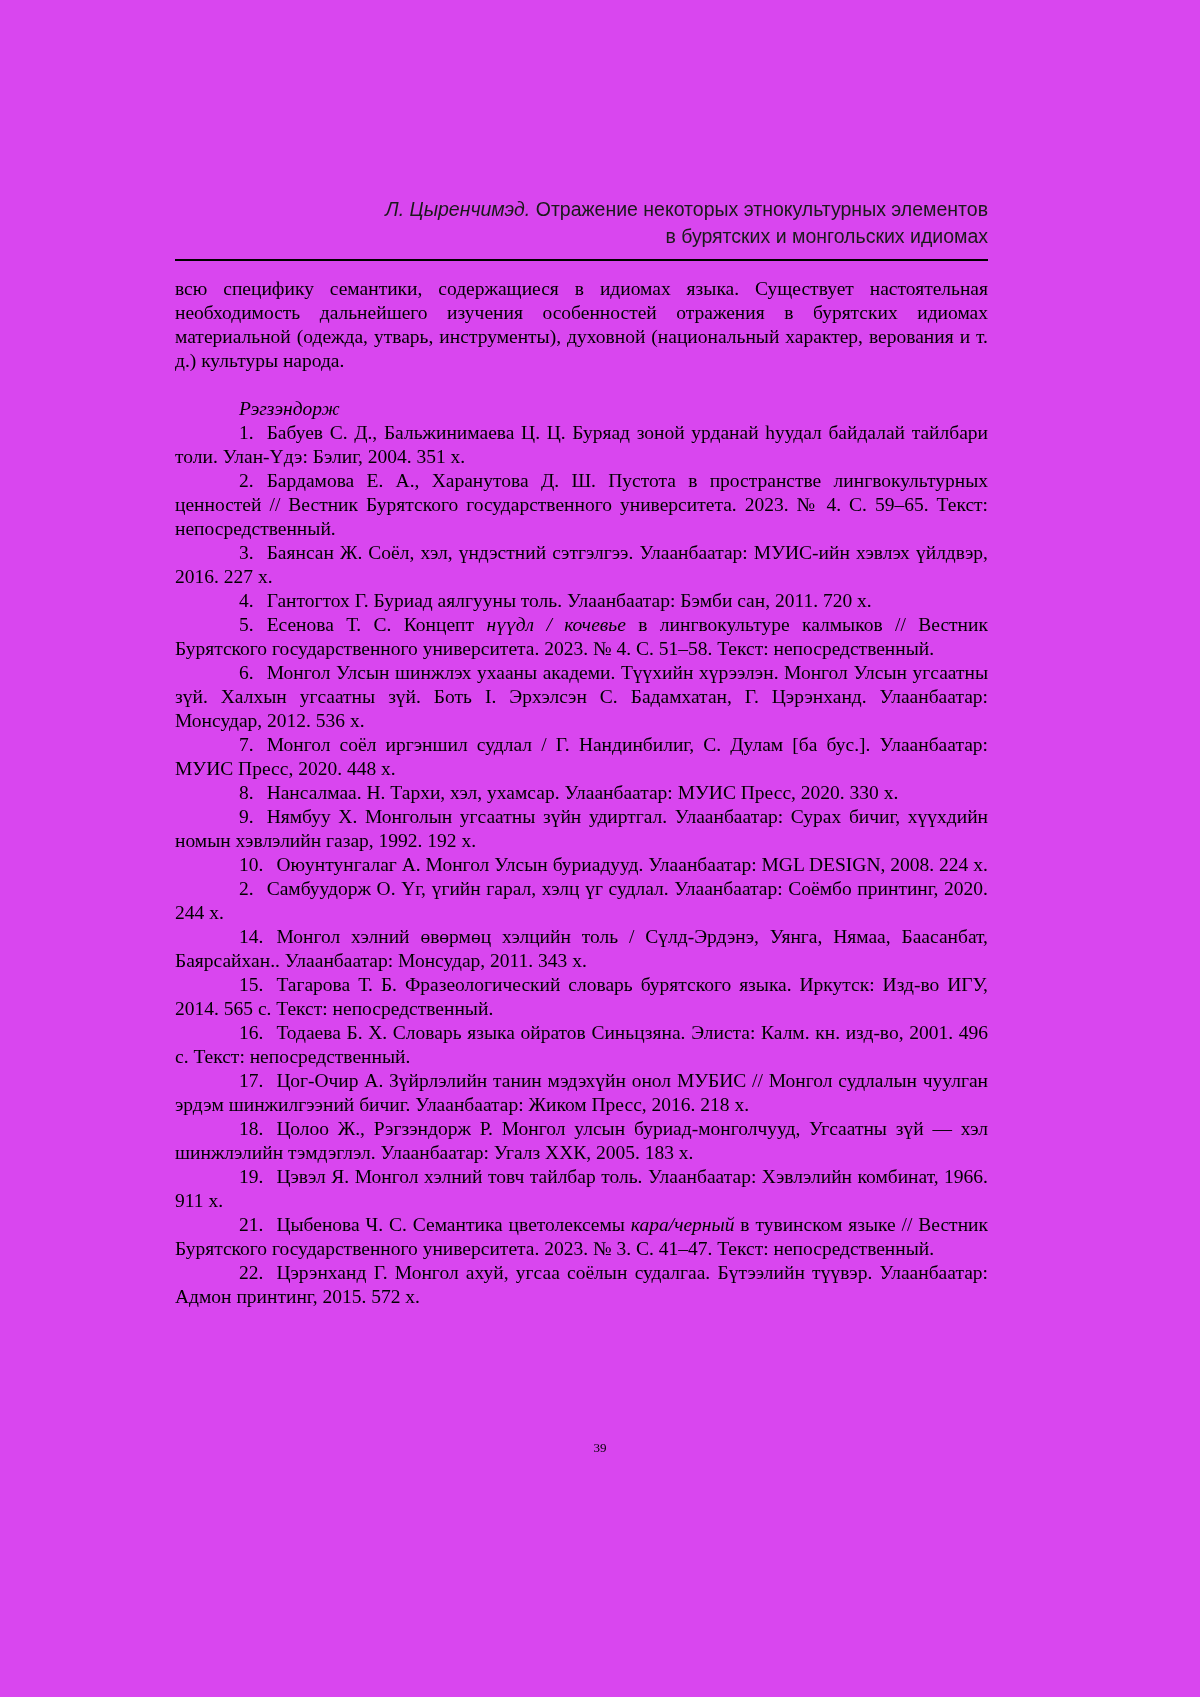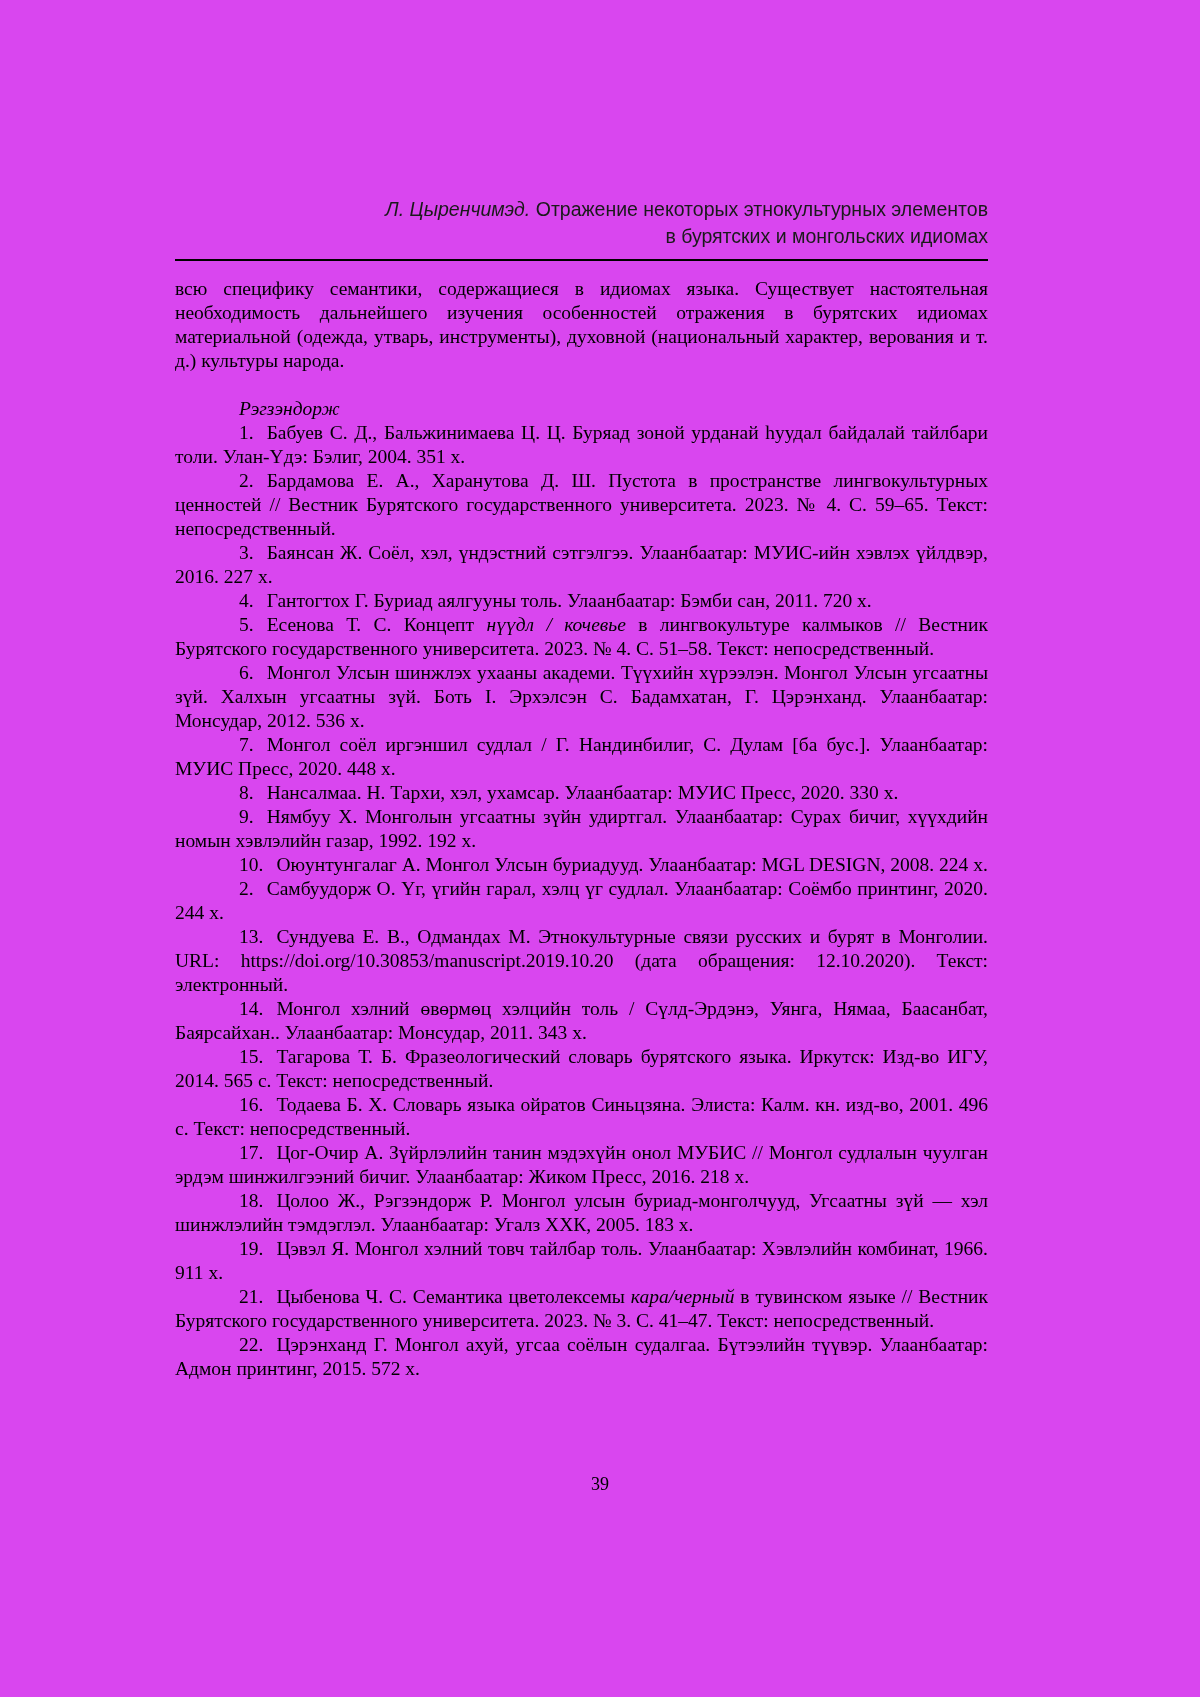--- a/index.html
+++ b/index.html
@@ -60,25 +60,25 @@
   }
   .ref-gap {
     display: inline-block;
     width: 13px;
   }
   .seg-italic {
     font-style: italic;
   }
   .page-number {
     position: absolute;
-    top: 1472px;
+    top: 1436px;
     left: 0;
     width: 1200px;
     text-align: center;
-    font-size: 18px;
+    font-size: 13px;
     line-height: 24px;
   }
 </style>
 </head>
 <body>
 
 <div class="page">
 
   <div class="running-header col">
     <div><span class="author">Л. Цыренчимэд.</span><span> Отражение некоторых этнокультурных элементов</span></div>
@@ -96,21 +96,20 @@
       <p class="ref col body-text"><span class="ref-num">2.</span><span class="ref-gap"></span><span class="">Бардамова Е. А., Харанутова Д. Ш. Пустота в пространстве лингвокультурных ценностей // Вестник Бурятского государственного университета. 2023. № 4. С. 59–65. Текст: непосредственный.</span></p>
       <p class="ref col body-text"><span class="ref-num">3.</span><span class="ref-gap"></span><span class="">Баянсан Ж. Соёл, хэл, үндэстний сэтгэлгээ. Улаанбаатар: МУИС-ийн хэвлэх үйлдвэр, 2016. 227 х.</span></p>
       <p class="ref col body-text"><span class="ref-num">4.</span><span class="ref-gap"></span><span class="">Гантогтох Г. Буриад аялгууны толь. Улаанбаатар: Бэмби сан, 2011. 720 х.</span></p>
       <p class="ref col body-text"><span class="ref-num">5.</span><span class="ref-gap"></span><span class="">Есенова Т. С. Концепт </span><span class="seg-italic">нүүдл / кочевье</span><span class=""> в лингвокультуре калмыков // Вестник Бурятского государственного университета. 2023. № 4. С. 51–58. Текст: непосредственный.</span></p>
       <p class="ref col body-text"><span class="ref-num">6.</span><span class="ref-gap"></span><span class="">Монгол Улсын шинжлэх ухааны академи. Түүхийн хүрээлэн. Монгол Улсын угсаатны зүй. Халхын угсаатны зүй. Боть I. Эрхэлсэн С. Бадамхатан, Г. Цэрэнханд. Улаанбаатар: Монсудар, 2012. 536 х.</span></p>
       <p class="ref col body-text"><span class="ref-num">7.</span><span class="ref-gap"></span><span class="">Монгол соёл иргэншил судлал / Г. Нандинбилиг, С. Дулам [ба бус.]. Улаанбаатар: МУИС Пресс, 2020. 448 х.</span></p>
       <p class="ref col body-text"><span class="ref-num">8.</span><span class="ref-gap"></span><span class="">Нансалмаа. Н. Тархи, хэл, ухамсар. Улаанбаатар: МУИС Пресс, 2020. 330 х.</span></p>
       <p class="ref col body-text"><span class="ref-num">9.</span><span class="ref-gap"></span><span class="">Нямбуу Х. Монголын угсаатны зүйн удиртгал. Улаанбаатар: Сурах бичиг, хүүхдийн номын хэвлэлийн газар, 1992. 192 х.</span></p>
       <p class="ref col body-text"><span class="ref-num">10.</span><span class="ref-gap"></span><span class="">Оюунтунгалаг А. Монгол Улсын буриадууд. Улаанбаатар: MGL DESIGN, 2008. 224 х.</span></p>
       <p class="ref col body-text"><span class="ref-num">2.</span><span class="ref-gap"></span><span class="">Самбуудорж О. Үг, үгийн гарал, хэлц үг судлал. Улаанбаатар: Соёмбо принтинг, 2020. 244 х.</span></p>
-      <p class="ref col body-text"><span class="ref-num">13.</span><span class="ref-gap"></span><span class="">Сундуева Е. В., Одмандах М. Этнокультурные связи русских и бурят в Монголии. URL: https://doi.org/10.30853/manuscript.2019.10.20 (дата обращения: 12.10.2020). Текст: электронный.</span></p>
       <p class="ref col body-text"><span class="ref-num">14.</span><span class="ref-gap"></span><span class="">Монгол хэлний өвөрмөц хэлцийн толь / Сүлд-Эрдэнэ, Уянга, Нямаа, Баасанбат, Баярсайхан.. Улаанбаатар: Монсудар, 2011. 343 х.</span></p>
       <p class="ref col body-text"><span class="ref-num">15.</span><span class="ref-gap"></span><span class="">Тагарова Т. Б. Фразеологический словарь бурятского языка. Иркутск: Изд-во ИГУ, 2014. 565 с. Текст: непосредственный.</span></p>
       <p class="ref col body-text"><span class="ref-num">16.</span><span class="ref-gap"></span><span class="">Тодаева Б. Х. Словарь языка ойратов Синьцзяна. Элиста: Калм. кн. изд-во, 2001. 496 с. Текст: непосредственный.</span></p>
       <p class="ref col body-text"><span class="ref-num">17.</span><span class="ref-gap"></span><span class="">Цог-Очир А. Зүйрлэлийн танин мэдэхүйн онол МУБИС // Монгол судлалын чуулган эрдэм шинжилгээний бичиг. Улаанбаатар: Жиком Пресс, 2016. 218 х.</span></p>
       <p class="ref col body-text"><span class="ref-num">18.</span><span class="ref-gap"></span><span class="">Цолоо Ж., Рэгзэндорж Р. Монгол улсын буриад-монголчууд, Угсаатны зүй — хэл шинжлэлийн тэмдэглэл. Улаанбаатар: Угалз ХХК, 2005. 183 х.</span></p>
       <p class="ref col body-text"><span class="ref-num">19.</span><span class="ref-gap"></span><span class="">Цэвэл Я. Монгол хэлний товч тайлбар толь. Улаанбаатар: Хэвлэлийн комбинат, 1966. 911 х.</span></p>
       <p class="ref col body-text"><span class="ref-num">21.</span><span class="ref-gap"></span><span class="">Цыбенова Ч. С. Семантика цветолексемы </span><span class="seg-italic">кара/черный</span><span class=""> в тувинском языке // Вестник Бурятского государственного университета. 2023. № 3. С. 41–47. Текст: непосредственный.</span></p>
       <p class="ref col body-text"><span class="ref-num">22.</span><span class="ref-gap"></span><span class="">Цэрэнханд Г. Монгол ахуй, угсаа соёлын судалгаа. Бүтээлийн түүвэр. Улаанбаатар: Адмон принтинг, 2015. 572 х.</span></p>
     </div>
 

